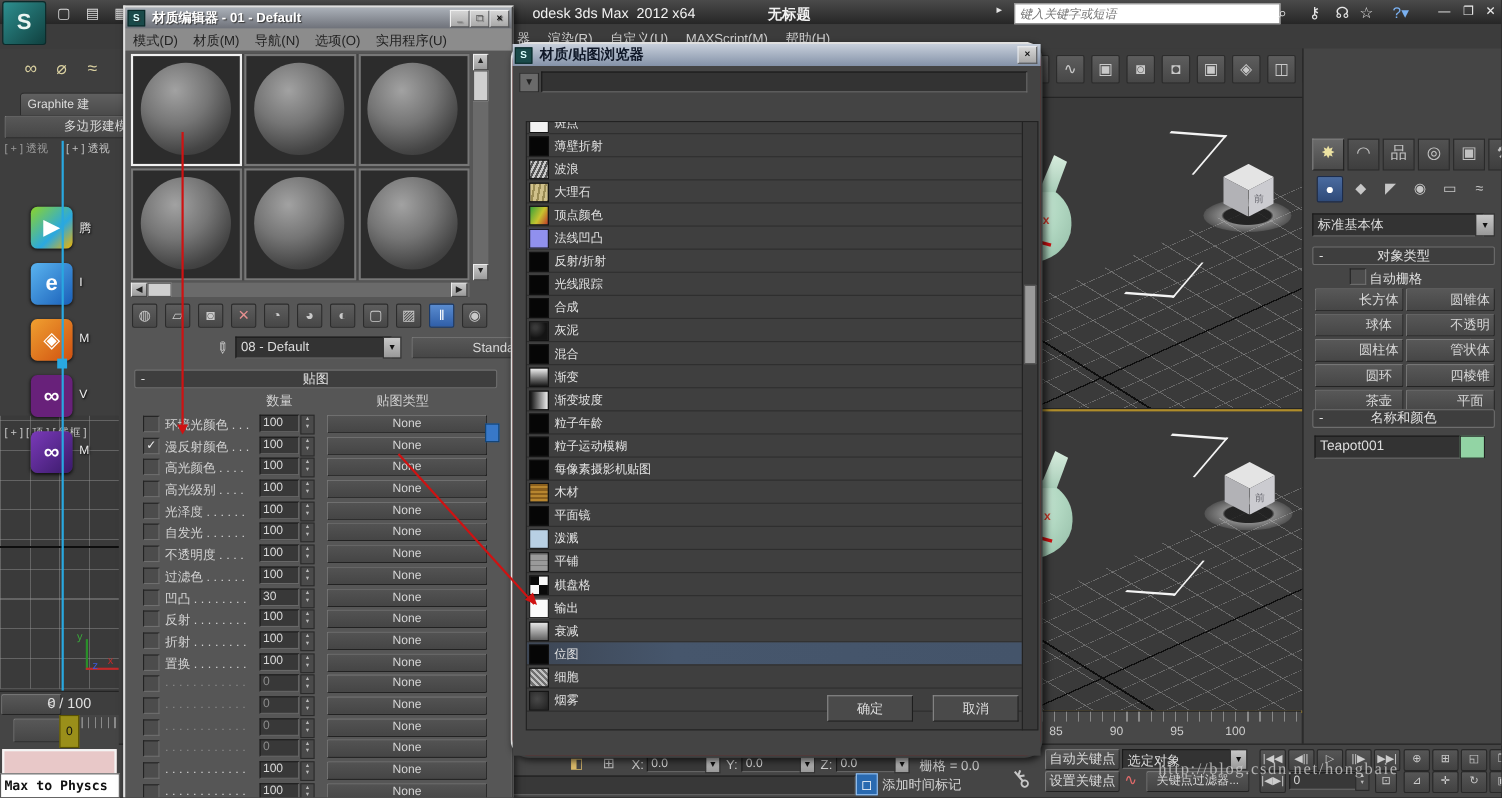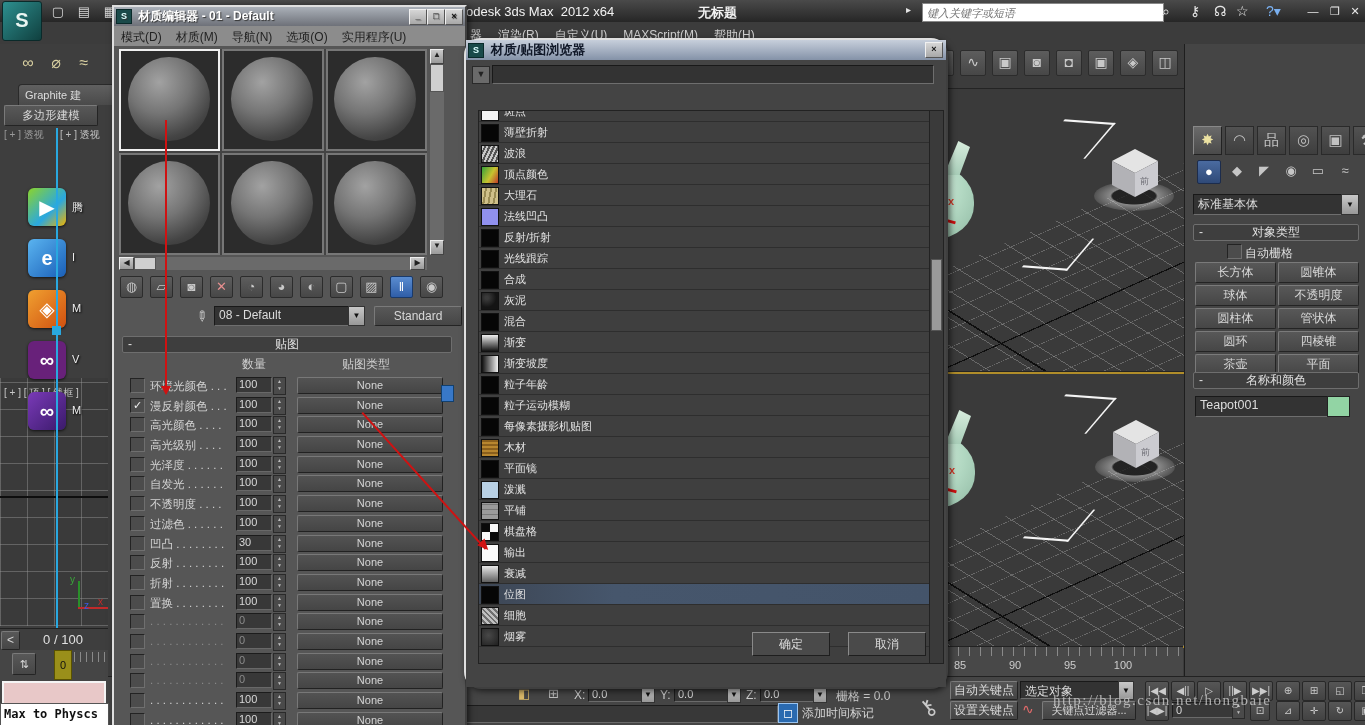--- a/index.html
+++ b/index.html
@@ -40,21 +40,21 @@
   .sbtn{background:linear-gradient(#c9c9c9,#9a9a9a);border:1px solid;border-color:#eee #444 #444 #eee;
     color:#222;font-size:8px;text-align:center;}
   .meico{width:21px;height:20px;background:linear-gradient(#5d5d5d,#474747);border:1px solid #2c2c2c;
     color:#c9c9c9;font-size:13px;text-align:center;line-height:19px;border-radius:2px;}
   .meico.active{background:linear-gradient(#5a8cd0,#2f5ea8);border-color:#1a3a6a;color:#fff;}
   .dropfield{background:#333;border:1px solid;border-color:#191919 #6e6e6e #6e6e6e #191919;color:#ddd;
     font-size:12px;padding:1px 4px;}
   .dnbtn{background:linear-gradient(#c8c8c8,#989898);border:1px solid #333;color:#111;font-size:8px;
     text-align:center;}
   .btn3d{background:linear-gradient(#585858,#464646);border:1px solid;border-color:#7a7a7a #242424 #242424 #7a7a7a;
-    color:#d8d8d8;text-align:center;border-radius:2px;}
+    color:#d8d8d8;text-align:center;border-radius:2px;padding-left:36px;}
   .rollhead{background:#3e3e3e;border:1px solid #6e6e6e;border-radius:2px;color:#e0e0e0;font-size:12px;
     text-align:center;line-height:15px;position:relative;}
   .rollhead .minus{position:absolute;left:5px;top:0;}
   
   #maprows{left:10px;top:330px;width:330px;height:356px;position:absolute;overflow:hidden;}
   .mrow{height:19.7px;position:relative;}
   .cb{position:absolute;left:6px;top:2px;width:13px;height:13px;background:#4c4c4c;border:1px solid;
     border-color:#232323 #6f6f6f #6f6f6f #232323;color:#f2f2f2;font-size:11px;line-height:12px;text-align:center;}
   .cb .mk{display:none;font-style:normal;}
   .cb .mk.on{display:block;}
@@ -149,21 +149,21 @@
 <body>
 
 <div id="screen">
 
   <div id="appbar" class="abs"></div>
   <div id="menubar" class="abs"></div>
   <div id="applogo" class="abs">S</div>
   <div class="abs qicon" style="left:48px;top:3px;">▢</div>
   <div class="abs qicon" style="left:74px;top:3px;">▤</div>
   <div class="abs qicon" style="left:100px;top:3px;">▦</div>
-  <div class="abs titletext" style="left:466px;top:4px;">odesk 3ds Max  2012 x64</div>
+  <div class="abs titletext" style="left:466px;top:4px;padding-left:18px;">odesk 3ds Max  2012 x64</div>
   <div class="abs titletext" style="left:698px;top:4px;font-weight:bold;">无标题</div>
   <div class="abs topico" style="left:906px;top:4px;font-size:10px;">▸</div>
   <input id="searchbox" class="abs" placeholder="键入关键字或短语" style="">
   <div class="abs topico" style="left:1162px;top:3px;">⌕</div>
   <div class="abs topico" style="left:1190px;top:3px;">⚷</div>
   <div class="abs topico" style="left:1214px;top:3px;">☊</div>
   <div class="abs topico" style="left:1236px;top:3px;">☆</div>
   <div class="abs topico" style="left:1266px;top:3px;color:#7ab0f0;">?▾</div>
   <div class="abs winctl" style="left:1304px;top:3px;">—</div>
   <div class="abs winctl" style="left:1326px;top:3px;">❐</div>
@@ -655,26 +655,26 @@
           </div>
             <div class="bitem">
             <span class="bswatch" style="background: rgb(6, 6, 6);"></span>
             <span class="bname">薄壁折射</span>
           </div>
             <div class="bitem">
             <span class="bswatch" style="background: repeating-linear-gradient(115deg, rgb(200, 200, 200) 0px, rgb(200, 200, 200) 2px, rgb(85, 85, 85) 2px, rgb(85, 85, 85) 4px);"></span>
             <span class="bname">波浪</span>
           </div>
             <div class="bitem">
+            <span class="bswatch" style="background: repeating-linear-gradient(100deg, rgb(207, 192, 138) 0px, rgb(207, 192, 138) 3px, rgb(154, 140, 85) 3px, rgb(154, 140, 85) 5px);"></span>
+            <span class="bname">大理石</span>
+          </div>
+            <div class="bitem">
             <span class="bswatch" style="background: linear-gradient(120deg, rgb(53, 160, 58), rgb(200, 195, 47) 55%, rgb(192, 58, 40));"></span>
             <span class="bname">顶点颜色</span>
-          </div>
-            <div class="bitem">
-            <span class="bswatch" style="background: repeating-linear-gradient(100deg, rgb(207, 192, 138) 0px, rgb(207, 192, 138) 3px, rgb(154, 140, 85) 3px, rgb(154, 140, 85) 5px);"></span>
-            <span class="bname">大理石</span>
           </div>
             <div class="bitem">
             <span class="bswatch" style="background: rgb(144, 144, 238);"></span>
             <span class="bname">法线凹凸</span>
           </div>
             <div class="bitem">
             <span class="bswatch" style="background: rgb(6, 6, 6);"></span>
             <span class="bname">反射/折射</span>
           </div>
             <div class="bitem">

